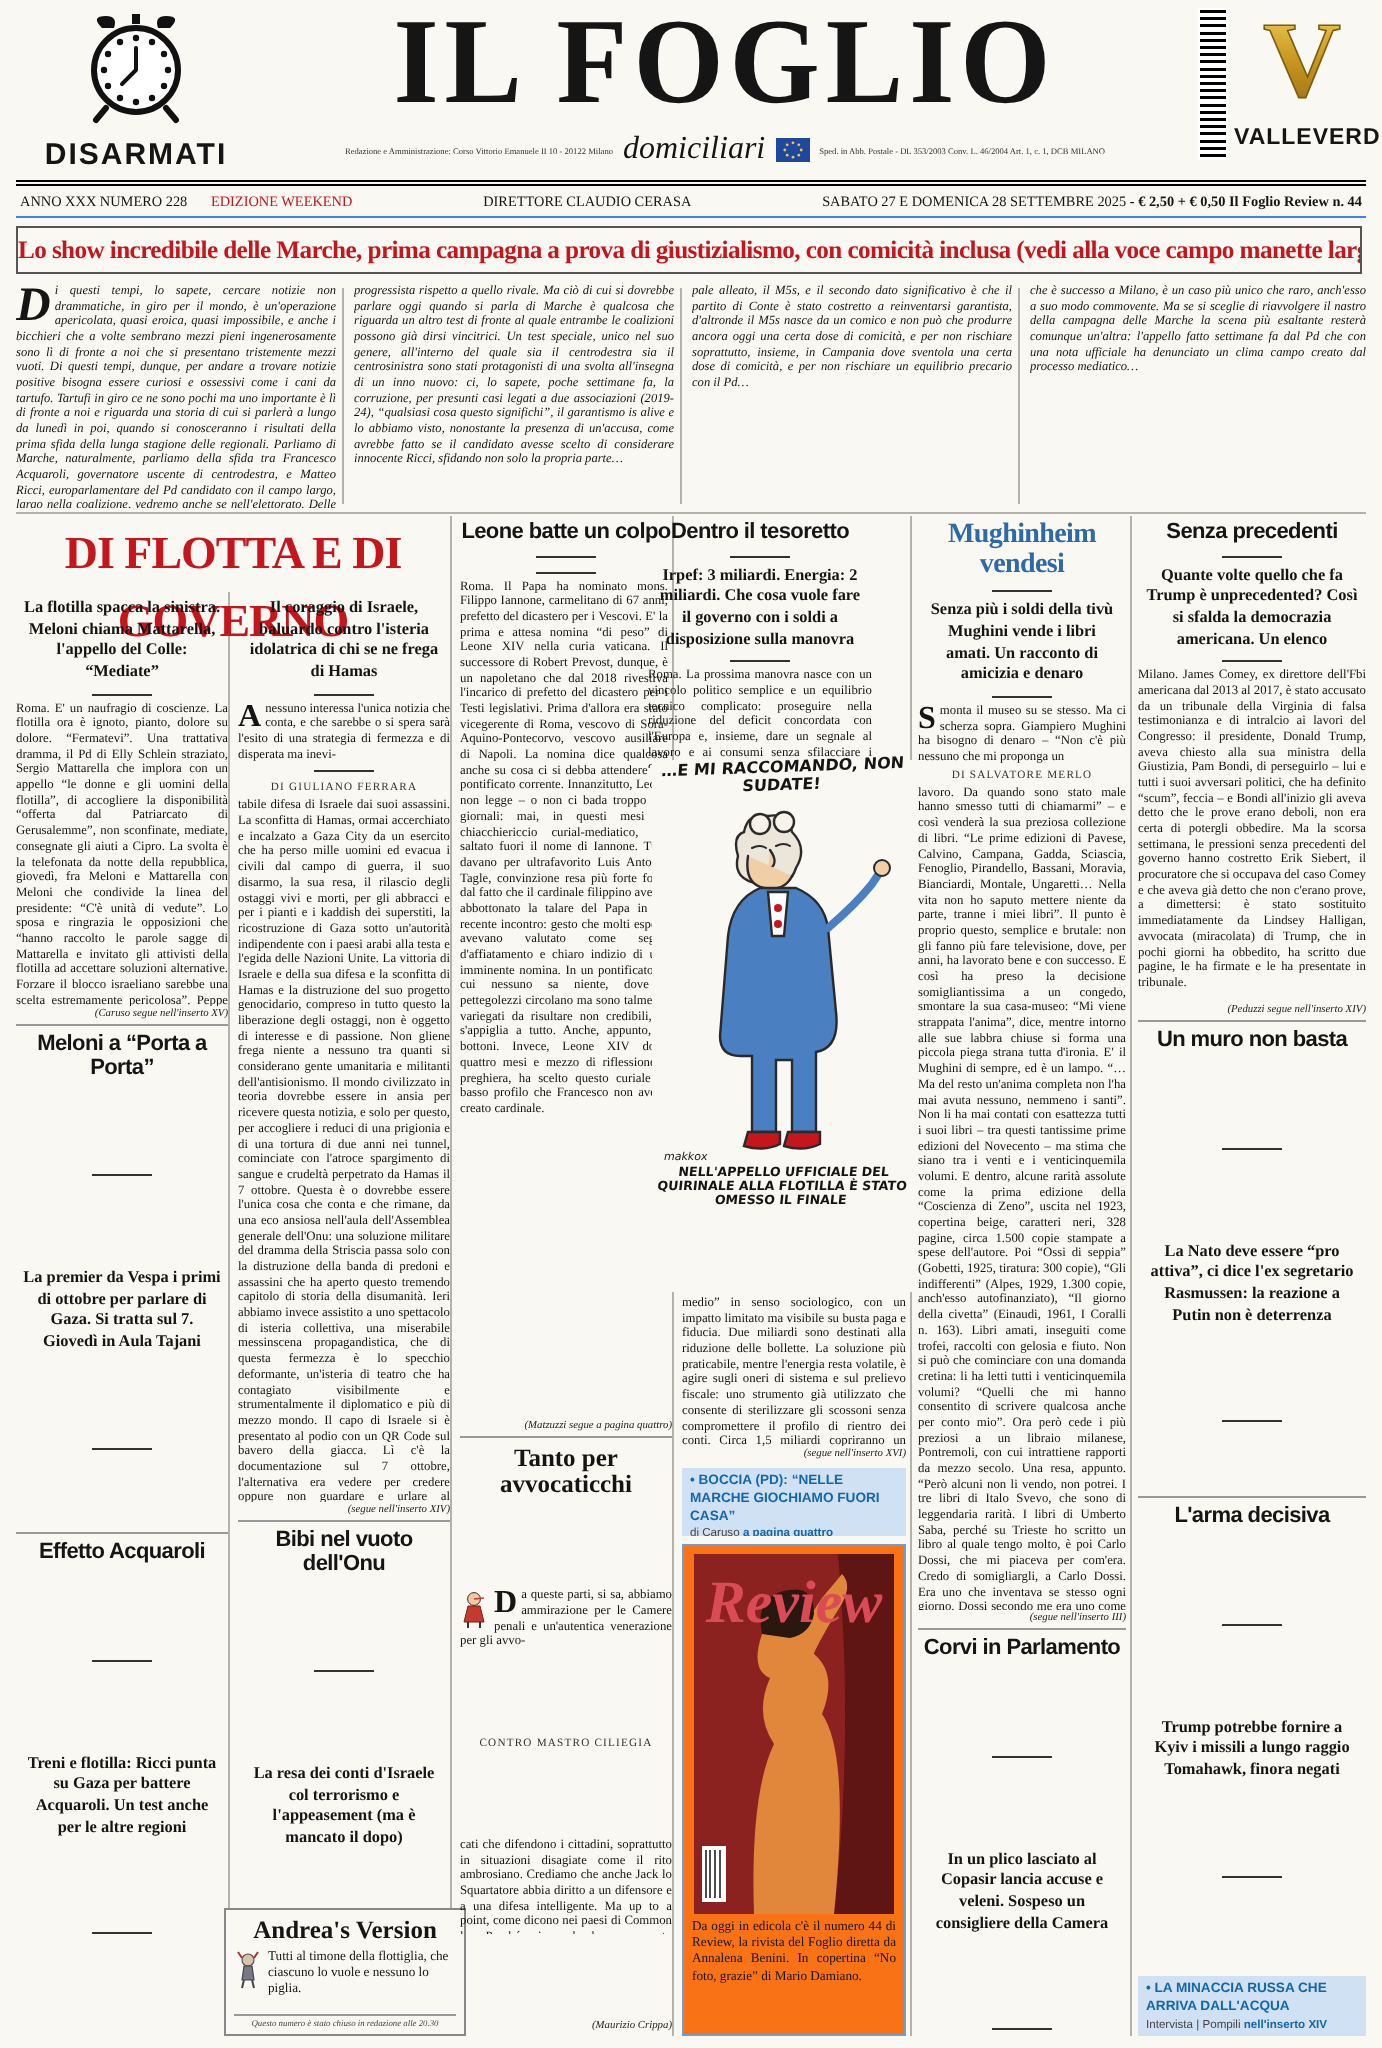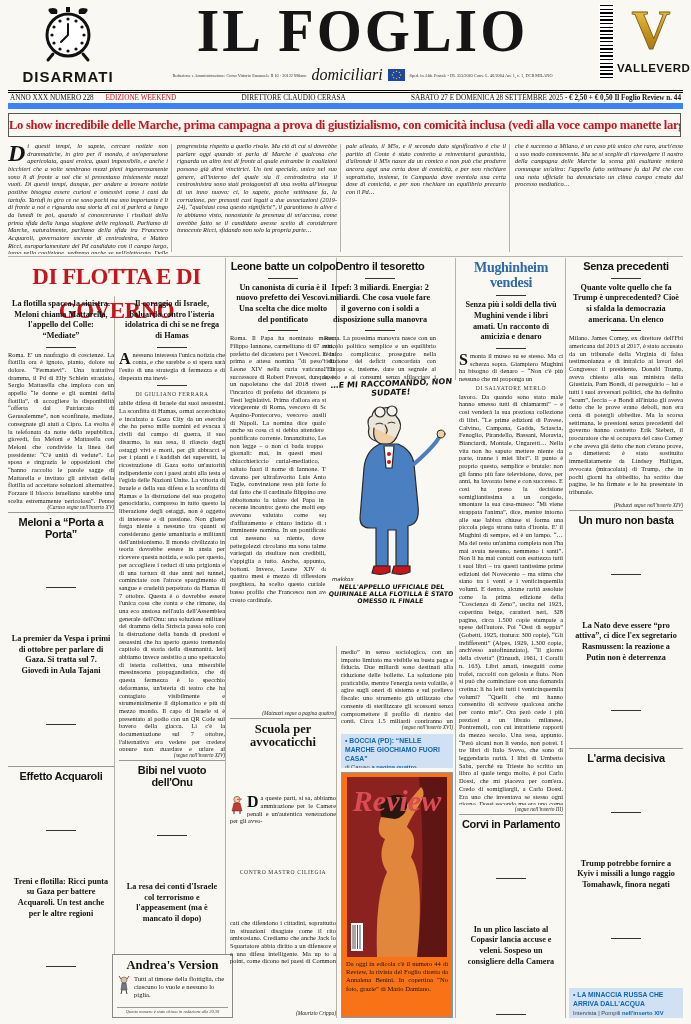--- a/index.html
+++ b/index.html
@@ -20,21 +20,21 @@
   .vr{position:absolute;width:1px;background:#b5b2aa;}
   .hr{position:absolute;height:1px;background:#b5b2aa;}
   
   .mast-title{font-weight:bold;font-size:58px;letter-spacing:3px;text-align:center;line-height:1;transform:scaleY(1.05);}
   .mast-subrow{display:flex;align-items:center;justify-content:center;gap:5px;}
   .tiny{font-size:4.3px;color:#333;}
   .quot{font-style:italic;font-size:16px;}
   .disarmati-label{font-family:"Liberation Sans",sans-serif;font-weight:bold;font-size:15px;letter-spacing:1px;text-align:center;}
   .vv-label{font-family:"Liberation Sans",sans-serif;font-weight:bold;font-size:11.5px;letter-spacing:0.5px;text-align:center;}
   .barcode{background:repeating-linear-gradient(180deg,#000 0 1.5px,#fff 1.5px 3.6px);border:1px solid #fff;}
-  .dateline{display:flex;justify-content:space-between;align-items:center;border-top:3px double #000;border-bottom:6px solid #3b82f6;font-size:7.2px;padding:2px 2px;}
+  .dateline{display:flex;justify-content:space-between;align-items:center;border-top:3px double #000;border-bottom:1px solid #3b82f6;font-size:7.2px;padding:2px 2px;}
   .banner{border:1px solid #555;text-align:center;white-space:nowrap;overflow:hidden;font-weight:bold;font-size:12.6px;letter-spacing:-0.3px;line-height:22px;}
   .edit-col{font-size:6.3px;line-height:1.22;text-align:justify;font-style:italic;overflow:hidden;}
   .edit-cap{float:left;font-size:24px;line-height:0.8;font-weight:bold;padding:2px 2px 0 0;}
   .bluebox{background:#cfe1f2;padding:3px 4px;font-family:"Liberation Sans",sans-serif;box-sizing:border-box;overflow:hidden;}
   .bluebox .bt{color:#1266ad;font-weight:bold;font-size:6.8px;line-height:1.3;}
   .bluebox .bs{font-size:5.8px;color:#444;margin-top:1px;}
   .bluebox .bs b{color:#1266ad;}
   .andrea{border:1px solid #888;padding:3px 4px;background:#faf8f2;display:flex;flex-direction:column;}
   .andrea .at{font-weight:bold;font-size:12.5px;text-align:center;}
   .andrea .arow{display:flex;gap:3px;margin-top:2px;flex:1;}
@@ -204,28 +204,27 @@
         <path d="M5 15 L4 19 M9 15 L10 19" stroke="#444" stroke-width="1"></path>
       </svg>
       <div class="ab">Tutti al timone della flottiglia, che ciascuno lo vuole e nessuno lo piglia.</div>
     </div>
     <div class="af">Questo numero è stato chiuso in redazione alle 20.30</div>
   </div>
 
   <div class="art" style="left:230px;top:260px;width:106px;height:456px;">
     <div class="t-sans">Leone batte un colpo</div>
     <div class="rule"></div>
-    <div class="sub">Un canonista di curia è il nuovo prefetto dei Vescovi. Una scelta che dice molto del pontificato</div>
     <div class="rule"></div>
     <div class="bodytxt" style="padding-right:2px;">Roma. Il Papa ha nominato mons. Filippo Iannone, carmelitano di 67 anni, prefetto del dicastero per i Vescovi. E' la prima e attesa nomina “di peso” di Leone XIV nella curia vaticana. Il successore di Robert Prevost, dunque, è un napoletano che dal 2018 rivestiva l'incarico di prefetto del dicastero per i Testi legislativi. Prima d'allora era stato vicegerente di Roma, vescovo di Sora-Aquino-Pontecorvo, vescovo ausiliare di Napoli. La nomina dice qualcosa anche su cosa ci si debba attendere dal pontificato corrente. Innanzitutto, Leone non legge – o non ci bada troppo – i giornali: mai, in questi mesi di chiacchiericcio curial-mediatico, era saltato fuori il nome di Iannone. Tutti davano per ultrafavorito Luis Antonio Tagle, convinzione resa più forte forse dal fatto che il cardinale filippino avesse abbottonato la talare del Papa in un recente incontro: gesto che molti esperti avevano valutato come segno d'affiatamento e chiaro indizio di una imminente nomina. In un pontificato in cui nessuno sa niente, dove i pettegolezzi circolano ma sono talmente variegati da risultare non credibili, ci s'appiglia a tutto. Anche, appunto, ai bottoni. Invece, Leone XIV dopo quattro mesi e mezzo di riflessione e preghiera, ha scelto questo curiale di basso profilo che Francesco non aveva creato cardinale.</div>
     <div class="sig">(Matzuzzi segue a pagina quattro)</div>
   </div>
 
   <div class="art sep" style="left:230px;top:718px;width:106px;height:298px;">
-    <div class="t-serif">Scuola per avvocaticchi</div>
+    <div class="t-serif">Tanto per avvocaticchi</div>
     <div style="font-size:6.4px;line-height:1.2;text-align:justify;margin-top:2px;flex:none;">
       <svg width="15" height="19" viewBox="0 0 15 19" style="float:left;margin:1px 2px 0 0;">
         <circle cx="7" cy="4.5" r="3.2" fill="#f2c9a0" stroke="#333" stroke-width="0.5"></circle>
         <path d="M7 4.5 L12 4" stroke="#c23b2e" stroke-width="0.8"></path>
         <path d="M4 8 L10 8 L12 16 L2 16 Z" fill="#c23b2e" stroke="#7a1f16" stroke-width="0.5"></path>
         <path d="M4 16 L4 19 M10 16 L10 19" stroke="#333" stroke-width="1"></path>
       </svg>
       <span class="cap">D</span><span>a queste parti, si sa, abbiamo ammirazione per le Camere penali e un'autentica venerazione per gli avvo-</span>
     </div>
     <div class="byline">CONTRO MASTRO CILIEGIA</div>
@@ -312,21 +311,21 @@
     <div class="rule"></div>
     <div class="sub">In un plico lasciato al Copasir lancia accuse e veleni. Sospeso un consigliere della Camera</div>
     <div class="rule"></div>
     <div class="bodytxt">Roma. C'è un dirigente apicale del Parlamento che lascia un plico con un falso intestatario destinato a Giovanni Donzelli, big di Fratelli d'Italia, sui banchi del Copasir, a Palazzo San Macuto. In questa busta ci sono calunnie e riferimenti sessuali su alti dirigenti di Montecitorio, in corsa per diventare da lì a poco vicesegretari della Camera. Il “corvo” fa un errore: si dimentica che l'auletta del Comitato parlamentare per la sicurezza della Repubblica è monitorata sempre da telecamere a circuito chiuso. Tanto che gli uffici, ricorrendo al Var, lo pizzicano subito. Viene sospeso. Finisce sotto inchiesta disciplinare. Tra poco ci sarà il responso, che non si preannuncia morbido. Sembra un romanzo, ma non lo è.</div>
     <div class="sig">(Continetti segue nell'inserto XV)</div>
   </div>
 
   <div class="art" style="left:569px;top:260px;width:114px;height:248px;">
     <div class="t-sans">Senza precedenti</div>
     <div class="rule"></div>
-    <div class="sub">Quante volte quello che fa Trump è unprecedented? Cioè si sfalda la democrazia americana. Un elenco</div>
+    <div class="sub">Quante volte quello che fa Trump è unprecedented? Così si sfalda la democrazia americana. Un elenco</div>
     <div class="rule"></div>
     <div class="bodytxt">Milano. James Comey, ex direttore dell'Fbi americana dal 2013 al 2017, è stato accusato da un tribunale della Virginia di falsa testimonianza e di intralcio ai lavori del Congresso: il presidente, Donald Trump, aveva chiesto alla sua ministra della Giustizia, Pam Bondi, di perseguirlo – lui e tutti i suoi avversari politici, che ha definito “scum”, feccia – e Bondi all'inizio gli aveva detto che le prove erano deboli, non era certa di potergli obbedire. Ma la scorsa settimana, le pressioni senza precedenti del governo hanno costretto Erik Siebert, il procuratore che si occupava del caso Comey e che aveva già detto che non c'erano prove, a dimettersi: è stato sostituito immediatamente da Lindsey Halligan, avvocata (miracolata) di Trump, che in pochi giorni ha obbedito, ha scritto due pagine, le ha firmate e le ha presentate in tribunale.</div>
     <div class="sig">(Peduzzi segue nell'inserto XIV)</div>
   </div>
 
   <div class="art sep" style="left:569px;top:510px;width:114px;height:236px;">
     <div class="t-sans">Un muro non basta</div>
     <div class="rule"></div>
     <div class="sub">La Nato deve essere “pro attiva”, ci dice l'ex segretario Rasmussen: la reazione a Putin non è deterrenza</div>
     <div class="rule"></div>

